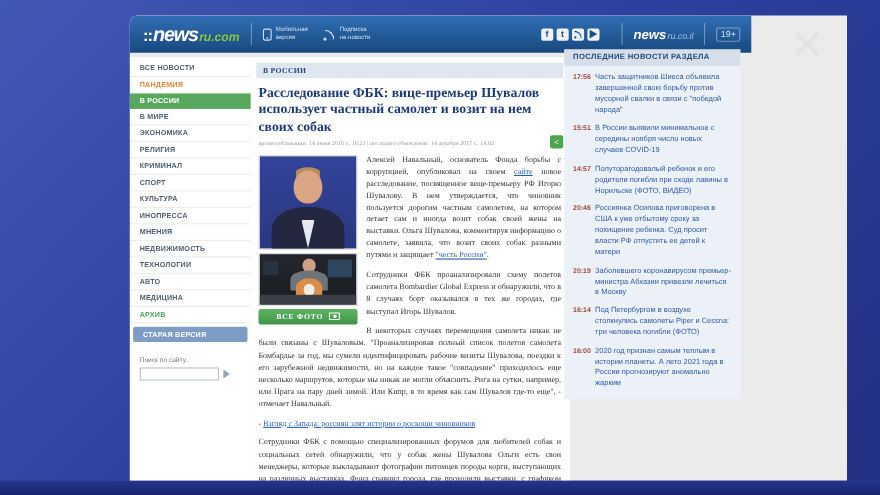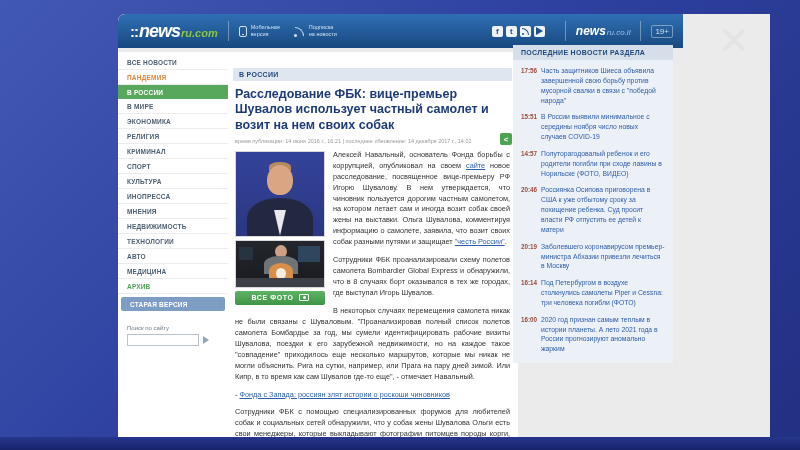--- a/index.html
+++ b/index.html
@@ -53,21 +53,21 @@
   .sitem.orange { color:#e0873c; }
   .sitem.act { background:#57a85c; color:#fff; border-bottom:none; }
   .sitem.greentxt { color:#4da155; }
   .sitem.oldver { background:#7e9dc4; color:#fff; margin:3px 3px 0; border-radius:2px; text-align:left; border-bottom:none; }
   .search { padding:14px 9px 0; }
   .search .lbl { font-size:6px; color:#6b7a88; margin-bottom:3px; }
   .search .row { display:flex; align-items:center; }
   .search input { width:72px; height:12px; border:1px solid #b9c2cc; background:#fff; font-size:6px; padding:0 3px; }
   .search .go { width:0; height:0; border-left:6px solid #8fa6bd; border-top:4px solid transparent; border-bottom:4px solid transparent; margin-left:4px; cursor:pointer; }
 
-  .main { position:absolute; left:110px; top:38px; width:290px; bottom:0; background:#fff; padding:16px 6px 0 5px; }
+  .main { position:absolute; left:110px; top:38px; width:290px; bottom:0; background:#fff; padding:5px 6px 0 5px;font-family:Liberation Serif, serif; }
   .secbar { background:#dfe6ef; color:#26497f; font-weight:700; font-size:7px; padding:3px 6px; letter-spacing:.3px; }
   .art { position:relative; padding:6px 2px 0 2px; }
   .title { color:#1d3b76; font-weight:700; font-size:12.5px; line-height:1.22; width:94%; }
   .meta { font-size:5.5px; color:#9a9a9a; margin:5px 0 6px; }
   .share { position:absolute; right:0; top:52px; width:12px; height:12px; background:#4aa54e; border-radius:2px;
     color:#fff; font-size:8px; font-weight:700; display:flex; align-items:center; justify-content:center; cursor:pointer; }
 
   .photos { float:left; width:90px; margin:1px 8px 3px 0; }
   .ph { width:90px; position:relative; overflow:hidden; border:1px solid #d8d8d8; }
   .ph1 { height:86px; background:linear-gradient(#33439a,#2a3781); }
@@ -197,21 +197,21 @@
           </div>
           <div class="allphotos">
             <span class="t">ВСЕ ФОТО</span>
             <span class="cam-icon"></span>
           </div>
         </div>
         <div class="body">
           <p><span>Алексей Навальный, основатель Фонда борьбы с коррупцией, опубликовал на своем </span><a class="lnk" href="#">сайте</a><span> новое расследование, посвященное вице-премьеру РФ Игорю Шувалову. В нем утверждается, что чиновник пользуется дорогим частным самолетом, на котором летает сам и иногда возит собак своей жены на выставки. Ольга Шувалова, комментируя информацию о самолете, заявила, что возит своих собак разными путями и защищает </span><a class="lnk" href="#">"честь России"</a><span>.</span></p>
           <p><span>Сотрудники ФБК проанализировали схему полетов самолета Bombardier Global Express и обнаружили, что в 8 случаях борт оказывался в тех же городах, где выступал Игорь Шувалов.</span></p>
           <p><span>В некоторых случаях перемещения самолета никак не были связаны с Шуваловым. "Проанализировав полный список полетов самолета Бомбардье за год, мы сумели идентифицировать рабочие визиты Шувалова, поездки к его зарубежной недвижимости, но на каждое такое "совпадение" приходилось еще несколько маршрутов, которые мы никак не могли объяснить. Рига на сутки, например, или Прага на пару дней зимой. Или Кипр, в то время как сам Шувалов где-то еще", - отмечает Навальный.</span></p>
-          <div class="rel"><span>- </span><a class="lnk" href="#">Фонда с Запада: россиян злят истории о роскоши чиновников</a></div>
+          <div class="rel"><span>- </span><a class="lnk" href="#">Взгляд с Запада: россиян злят истории о роскоши чиновников</a></div>
           <p><span>Сотрудники ФБК с помощью специализированных форумов для любителей собак и социальных сетей обнаружили, что у собак жены Шувалова Ольги есть свои менеджеры, которые выкладывают фотографии питомцев породы корги, выступающих на различных выставках. Фонд сравнил города, где проходили выставки, с графиком перелетов Bombardier и пришел к выводу, что на самолете летают и собаки.</span></p>
 
         </div>
       </div>
     </div>
 
     <div class="rside">
       <div class="rhead">ПОСЛЕДНИЕ НОВОСТИ РАЗДЕЛА</div>
       <div class="ritem">
         <span class="rtime">17:56</span>

